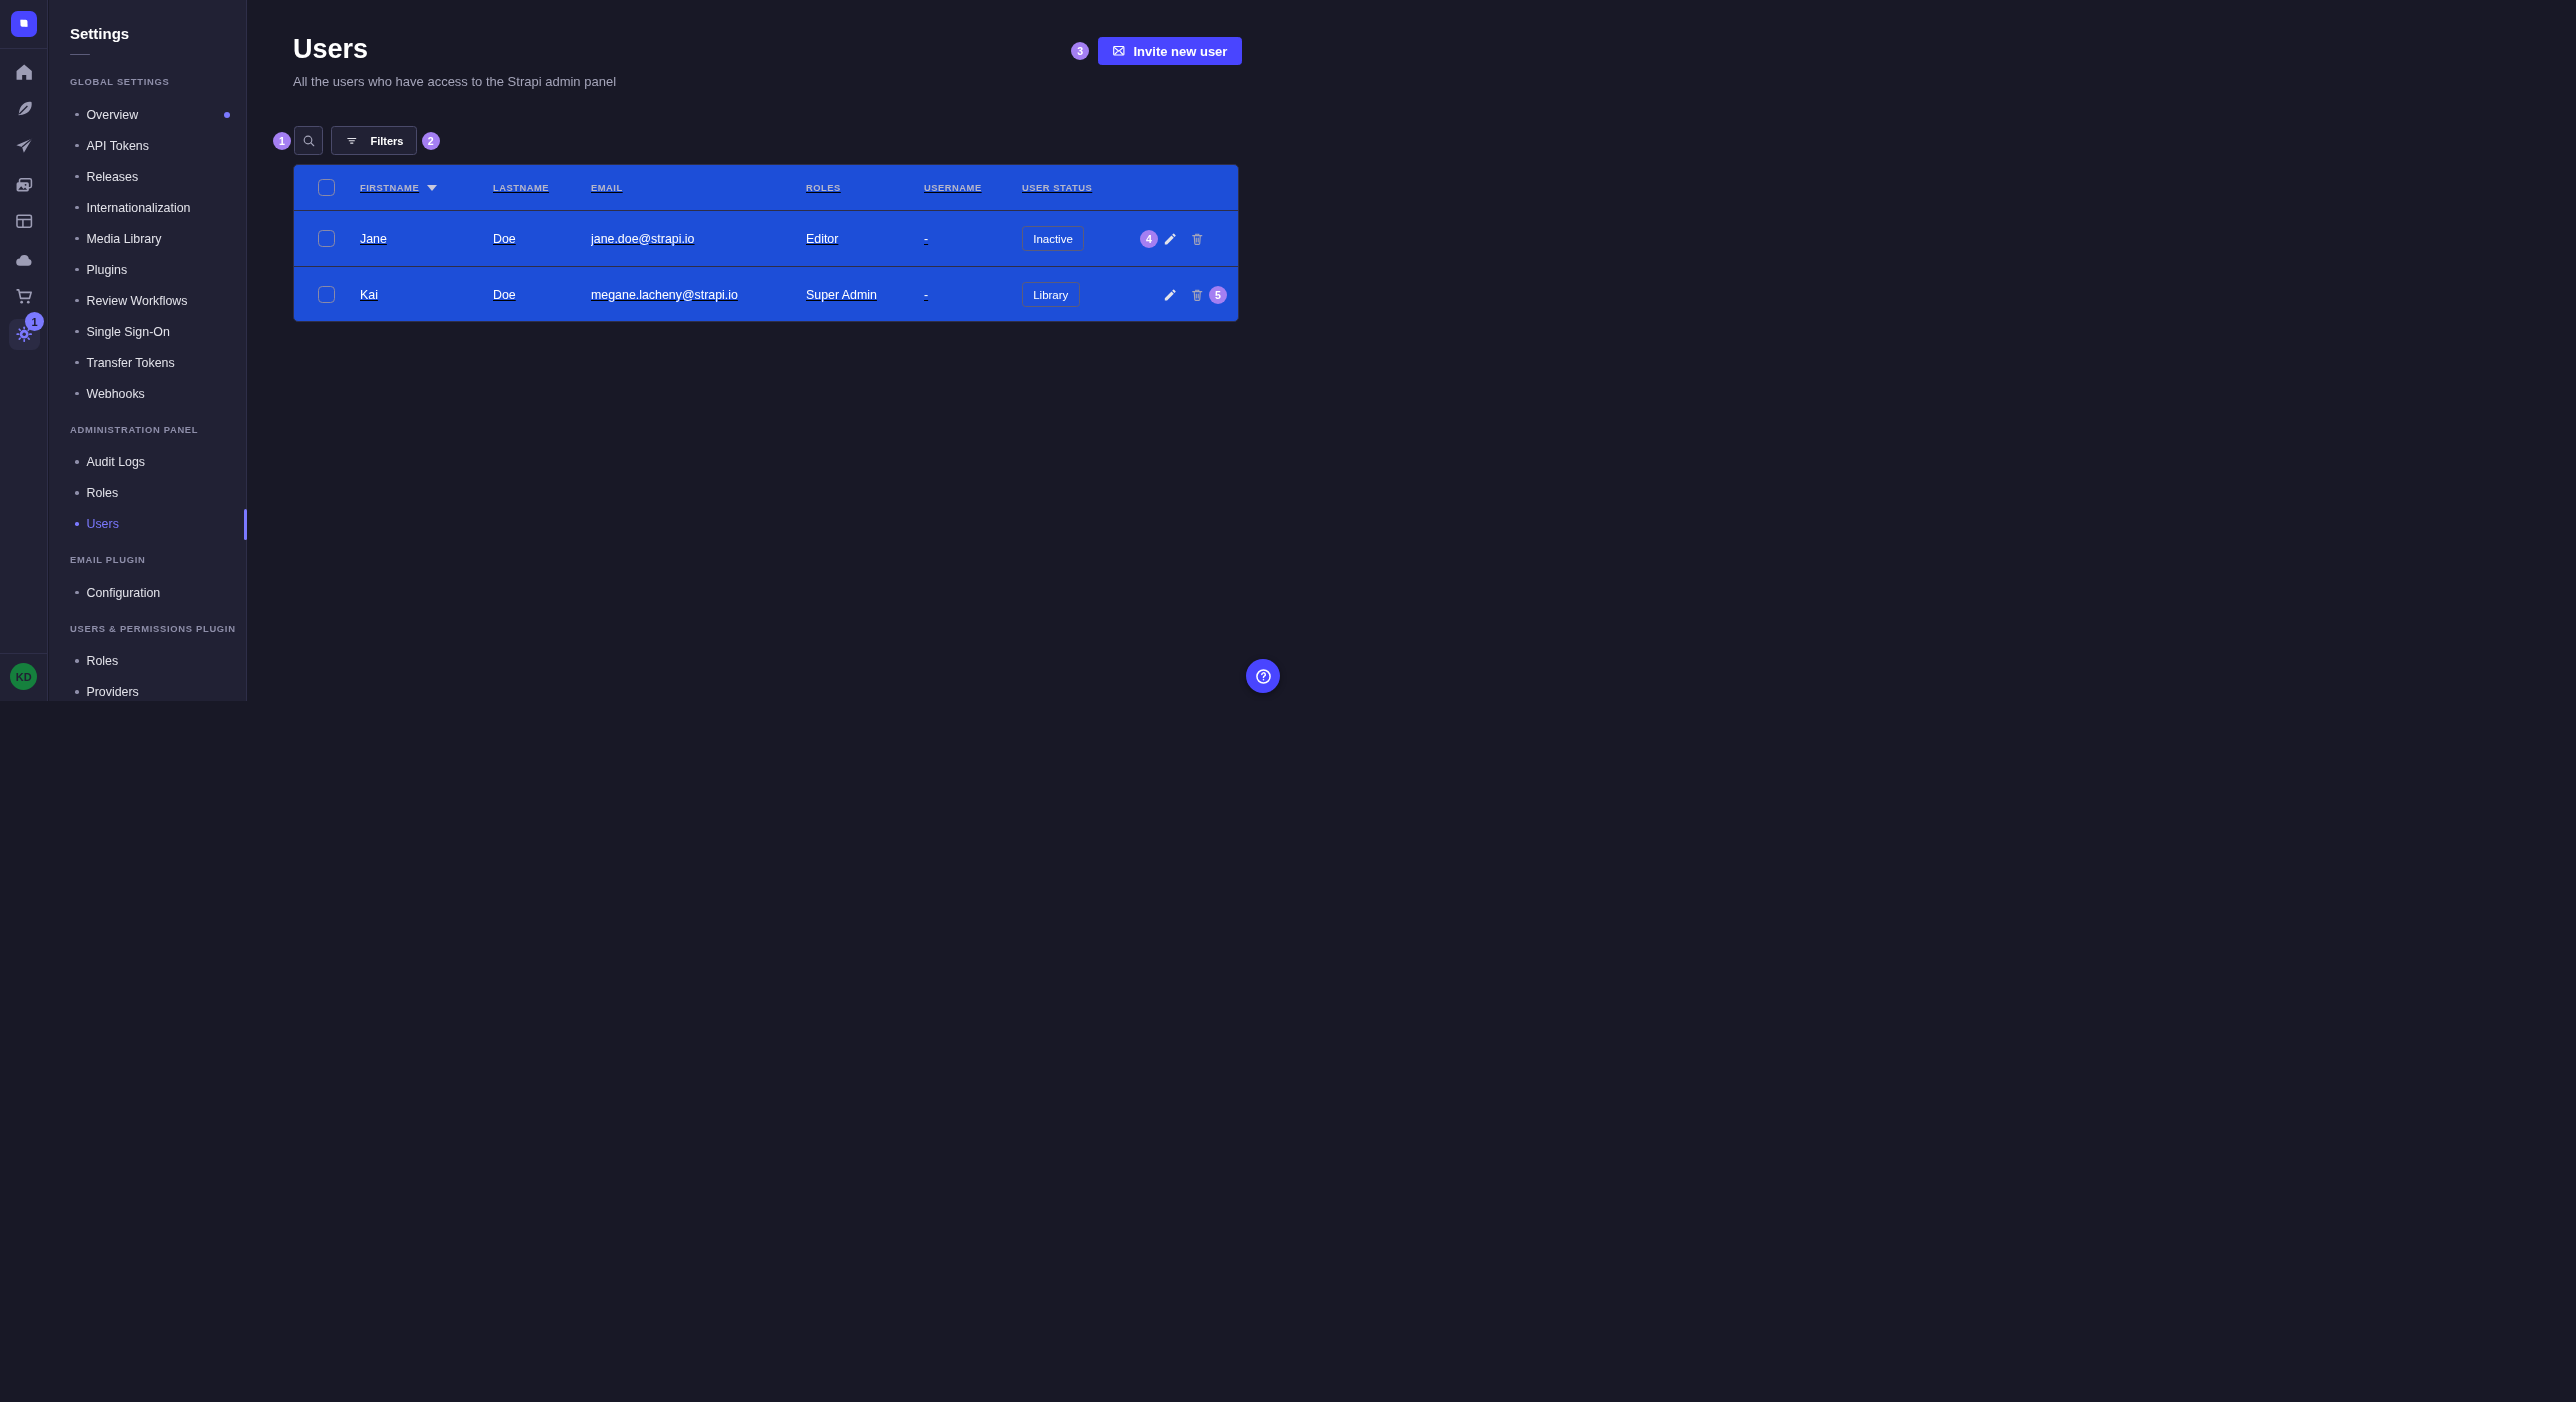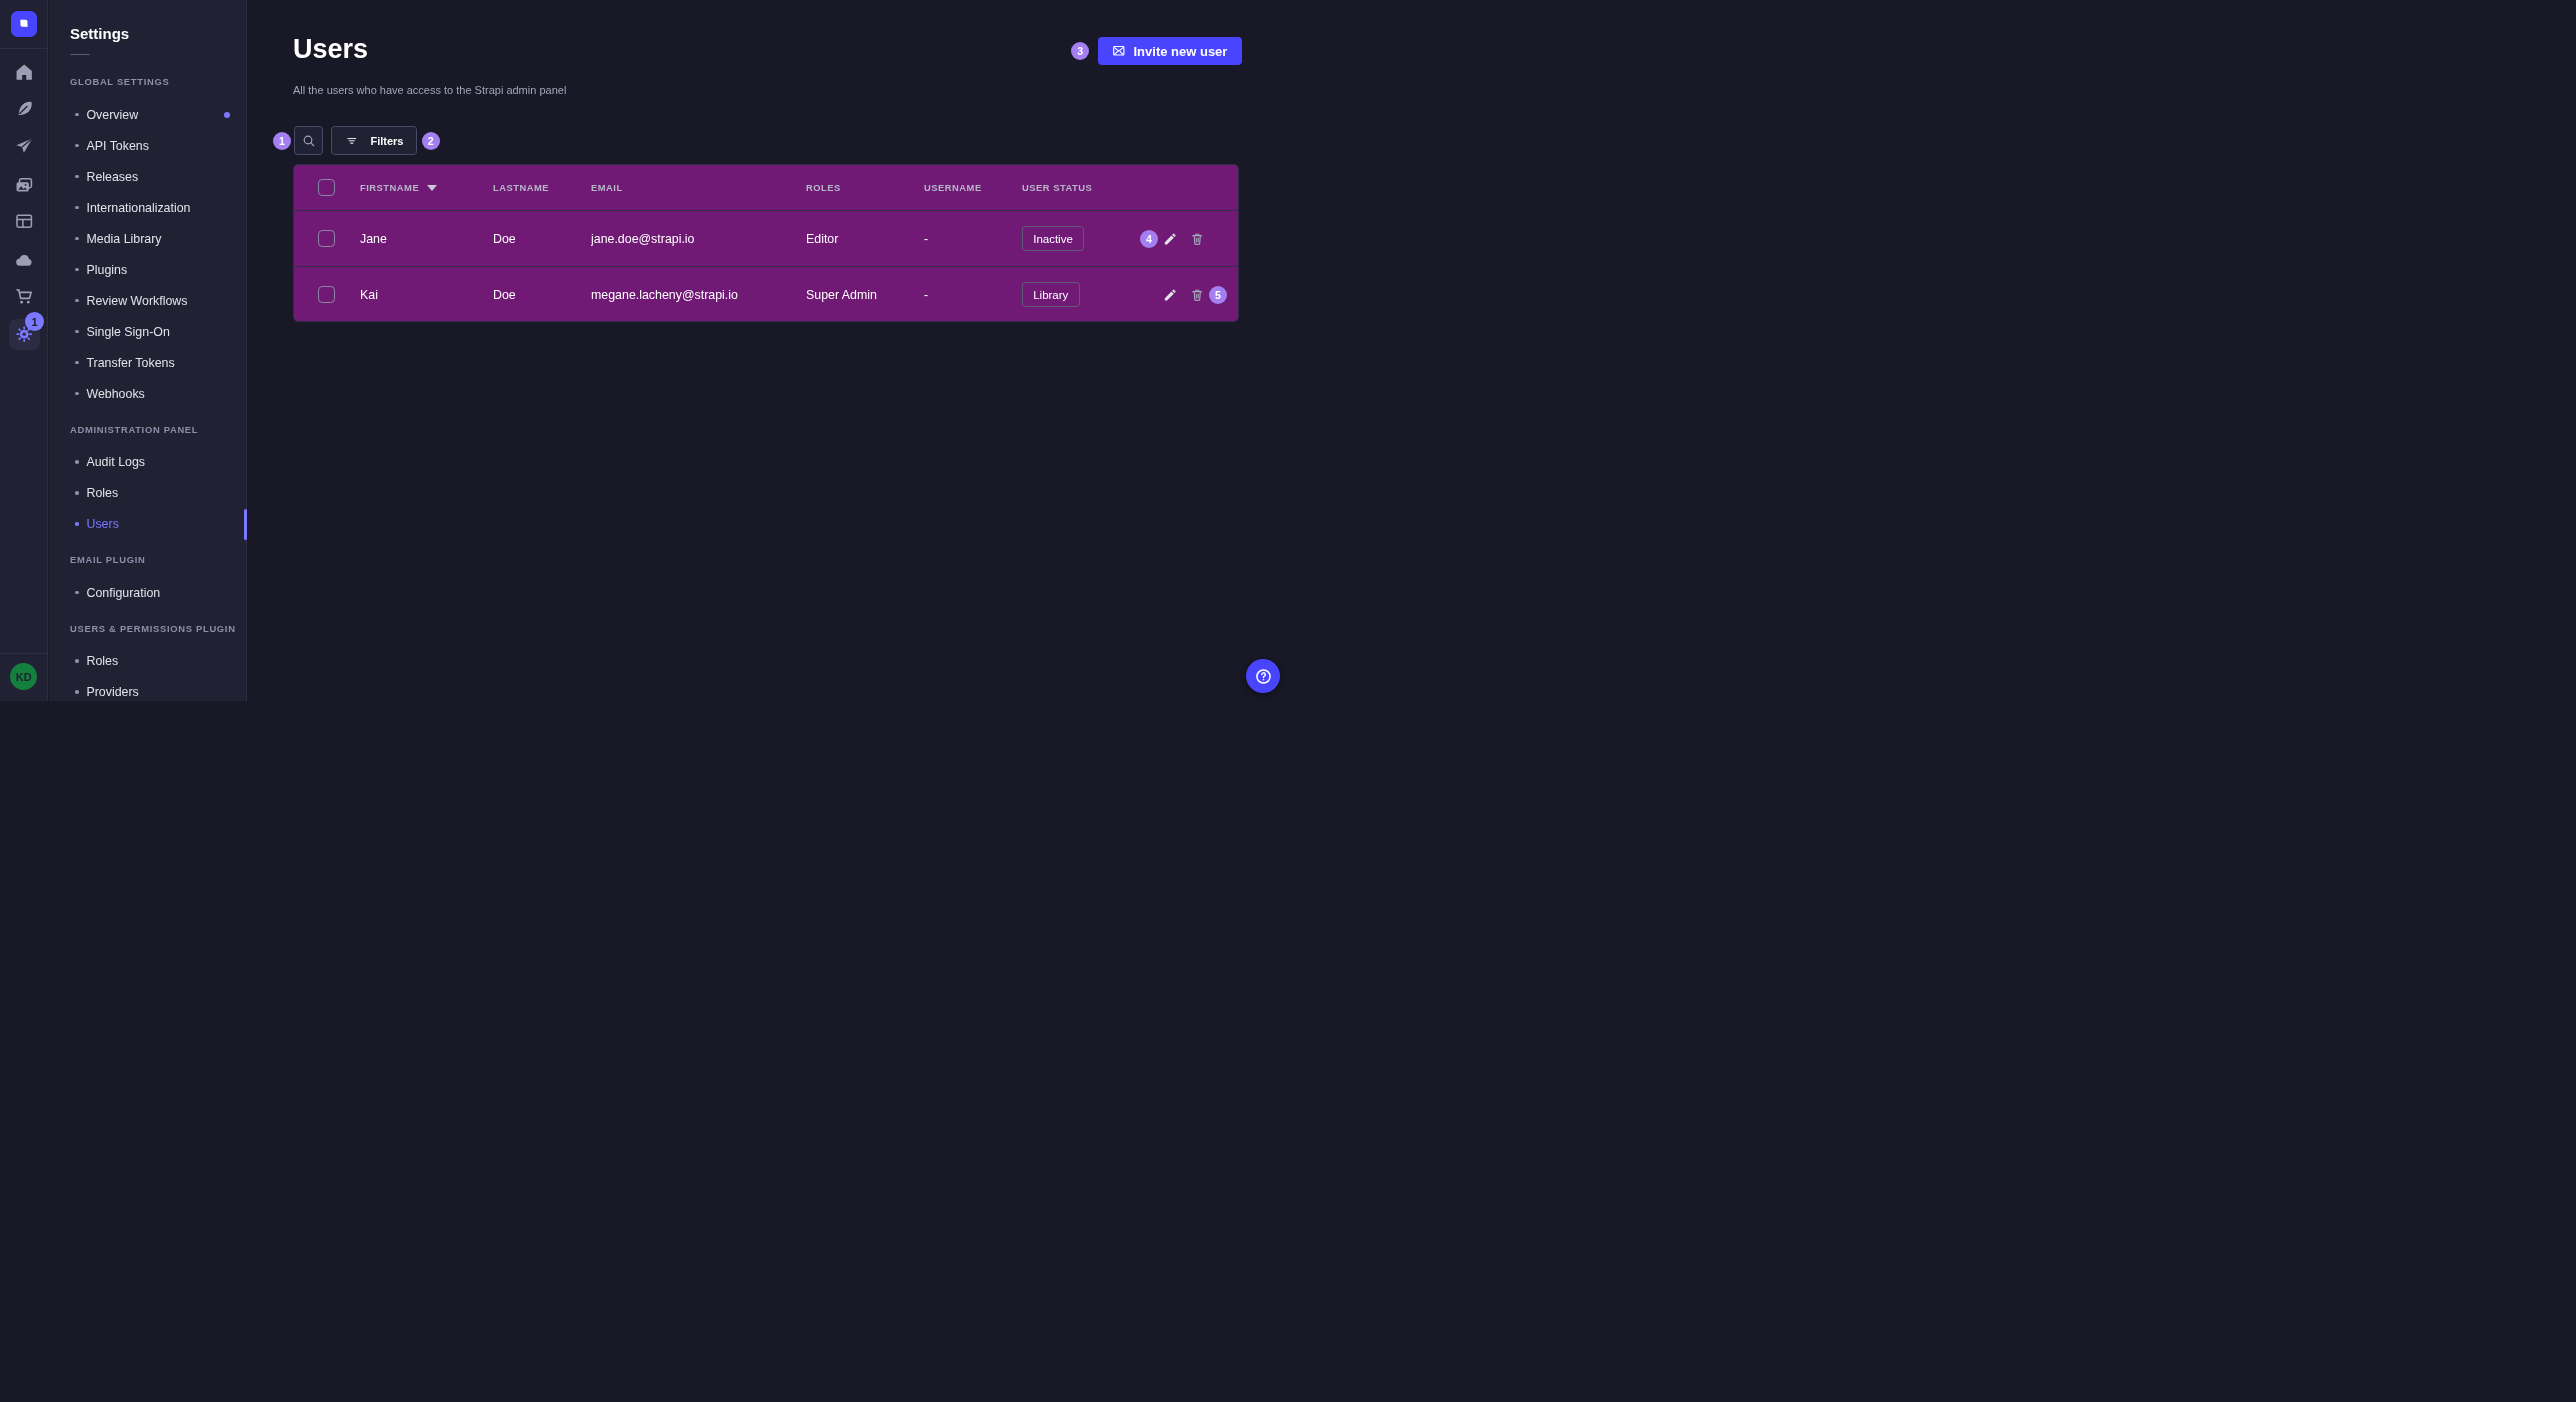--- a/index.html
+++ b/index.html
@@ -38,41 +38,41 @@
   .nav-list { margin-top:11px; }
   .nav-item { position:relative; height:31px; display:flex; align-items:center;
     padding-left:26.4px; font-size:12.4px; color:#e3e3ea; cursor:pointer; }
   .bullet { width:3.4px; height:3.4px; border-radius:50%; background:#8e8ea9; margin-right:7.7px; flex:0 0 auto; }
   .notif-dot { position:absolute; right:16px; top:12.8px; width:6px; height:6px; border-radius:50%; background:#7b79ff; }
   .nav-item.active { color:#7b79ff; }
   .nav-item.active .bullet { background:#7b79ff; }
   .active-bar { position:absolute; right:-0.9px; top:0; width:2.6px; height:31px; background:#7b79ff; border-radius:1.7px; }
   
   .page-h1 { position:absolute; left:293px; top:34px; font-size:27px; font-weight:700; color:#ffffff; }
-  .page-sub { position:absolute; left:293px; top:84px; font-size:11px; color:#a5a5ba; }
+  .page-sub { position:absolute; left:293px; top:74px; font-size:13px; color:#a5a5ba; }
   .invite-row { position:absolute; top:37px; right:46px; display:flex; align-items:center; gap:8.5px; }
   .invite-btn { height:28px; padding:0 13.6px; background:#4945ff; border:0.9px solid #4945ff; border-radius:3.4px;
     color:#ffffff; font-size:13px; font-weight:600; display:flex; align-items:center; gap:7.7px; cursor:pointer;
     font-family:"Liberation Sans", sans-serif; }
   .invite-btn svg { width:13.6px; height:13.6px; }
   
   .ann-badge { width:18px; height:18px; border-radius:50%; background:#a47ff2; color:#ffffff;
     font-size:10.6px; font-weight:700; display:flex; align-items:center; justify-content:center; flex:0 0 auto; }
   
   .toolbar { position:absolute; left:273px; top:126px; display:flex; align-items:center; }
   .search-btn { width:29px; height:29px; margin-left:3.4px; background:#212134; border:0.9px solid #4a4a6a;
     border-radius:3.4px; color:#a5a5ba; display:flex; align-items:center; justify-content:center; cursor:pointer; }
   .search-btn svg { width:15.3px; height:15.3px; }
   .filters-btn { height:29px; margin-left:7.7px; margin-right:4.3px; padding:0 12.8px; background:#212134;
     border:0.9px solid #4a4a6a; border-radius:3.4px; color:#ffffff; font-size:11px; font-weight:600;
     display:flex; align-items:center; gap:12px; cursor:pointer; font-family:"Liberation Sans", sans-serif; }
   .filters-btn svg { width:13.6px; height:13.6px; color:#e3e3ea; }
   
   .table-card { position:absolute; left:293px; top:164px; width:946px; height:158px;
-    background:#701a75; border:0.9px solid #2e2e48; border-radius:5.1px; }
+    background:#1d4ed8; border:0.9px solid #2e2e48; border-radius:5.1px;text-decoration:underline; }
   .t-row { display:grid; grid-template-columns:42px 133px 98px 215px 118px 98px 124px 1fr;
     align-items:center; padding-left:24px; }
   .t-header { height:45px; }
   .t-body-row { height:56px; border-top:0.9px solid #2e2e48; }
   .th { font-size:9.4px; font-weight:700; letter-spacing:0.5px; color:#b7b7c9; display:flex; align-items:center; }
   .sort-caret { width:0; height:0; margin-left:7.7px; border-left:5.1px solid transparent;
     border-right:5.1px solid transparent; border-top:6px solid #c9c9dd; }
   .checkbox { width:17px; height:17px; border:0.9px solid #8a8aa8; border-radius:4.3px; background:transparent; cursor:pointer; }
   .td { font-size:12.4px; color:#ffffff; overflow:hidden; white-space:nowrap; }
   .status-badge { display:inline-block; padding:5.1px 10.2px; border:0.9px solid #5c5c7a; border-radius:3.4px;

